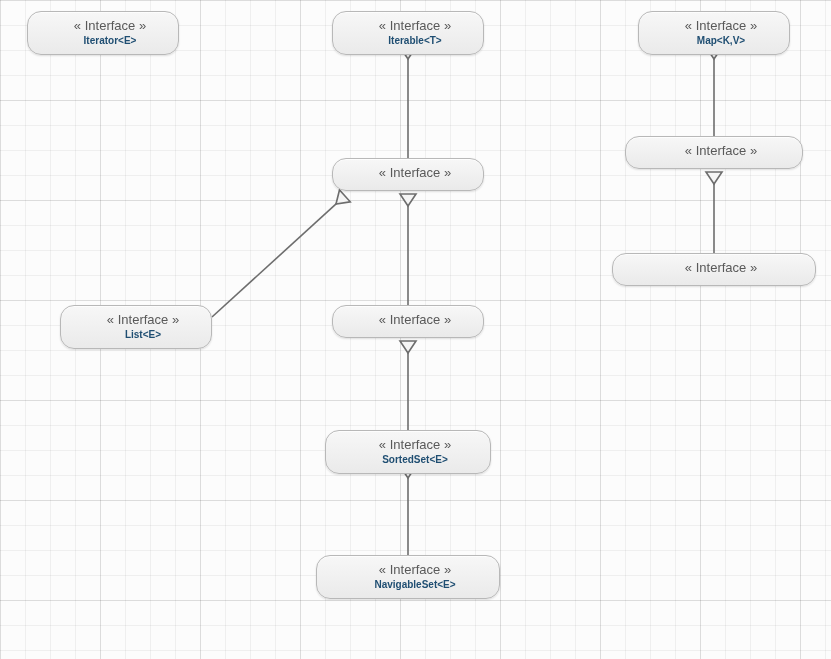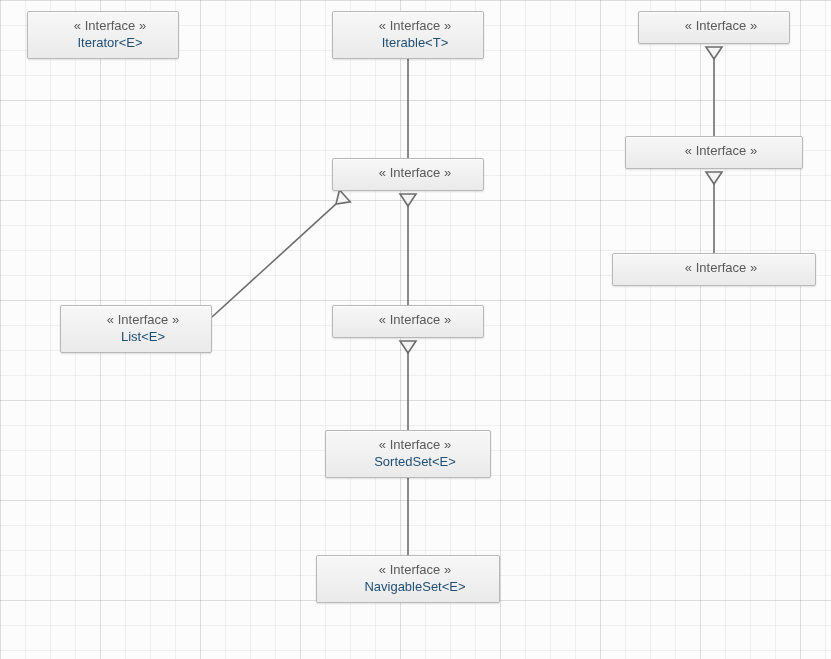--- a/index.html
+++ b/index.html
@@ -26,35 +26,35 @@
     position: absolute;
     inset: 0;
     width: 831px;
     height: 659px;
     pointer-events: none;
   }
   .node {
     position: absolute;
     box-sizing: border-box;
     border: 1px solid #b8b8b8;
-    border-radius: 2px;
+    border-radius: 14px;
     background: linear-gradient(#f7f7f7, #eaeaea);
     box-shadow: 0 1px 2px rgba(0,0,0,0.12), inset 0 1px 0 rgba(255,255,255,0.7);
     text-align: center;
     padding: 6px 10px 8px 24px;
   }
   .node .stereo {
     font-size: 13px;
     color: #595959;
     margin-bottom: 2px;
     white-space: nowrap;
   }
   .node .name {
-    font-size: 13px;
-    font-weight: normal;
+    font-size: 10px;
+    font-weight: bold;
     color: #1f4e72;
     white-space: nowrap;
   }
 </style>
 </head>
 <body>
 
 <div class="grid"></div>
 
 <svg class="connectors">
@@ -81,20 +81,21 @@
     <div class="node" style="left: 27px; top: 11px; width: 152px;">
       <div class="stereo">« Interface »</div>
       <div class="name">Iterator&lt;E&gt;</div>
     </div>
     <div class="node" style="left: 332px; top: 11px; width: 152px;">
       <div class="stereo">« Interface »</div>
       <div class="name">Iterable&lt;T&gt;</div>
     </div>
     <div class="node" style="left: 638px; top: 11px; width: 152px;">
       <div class="stereo">« Interface »</div>
+      <div class="name">Map&lt;K,V&gt;</div>
     </div>
     <div class="node" style="left: 332px; top: 158px; width: 152px;">
       <div class="stereo">« Interface »</div>
     </div>
     <div class="node" style="left: 625px; top: 136px; width: 178px;">
       <div class="stereo">« Interface »</div>
     </div>
     <div class="node" style="left: 612px; top: 253px; width: 204px;">
       <div class="stereo">« Interface »</div>
     </div>

